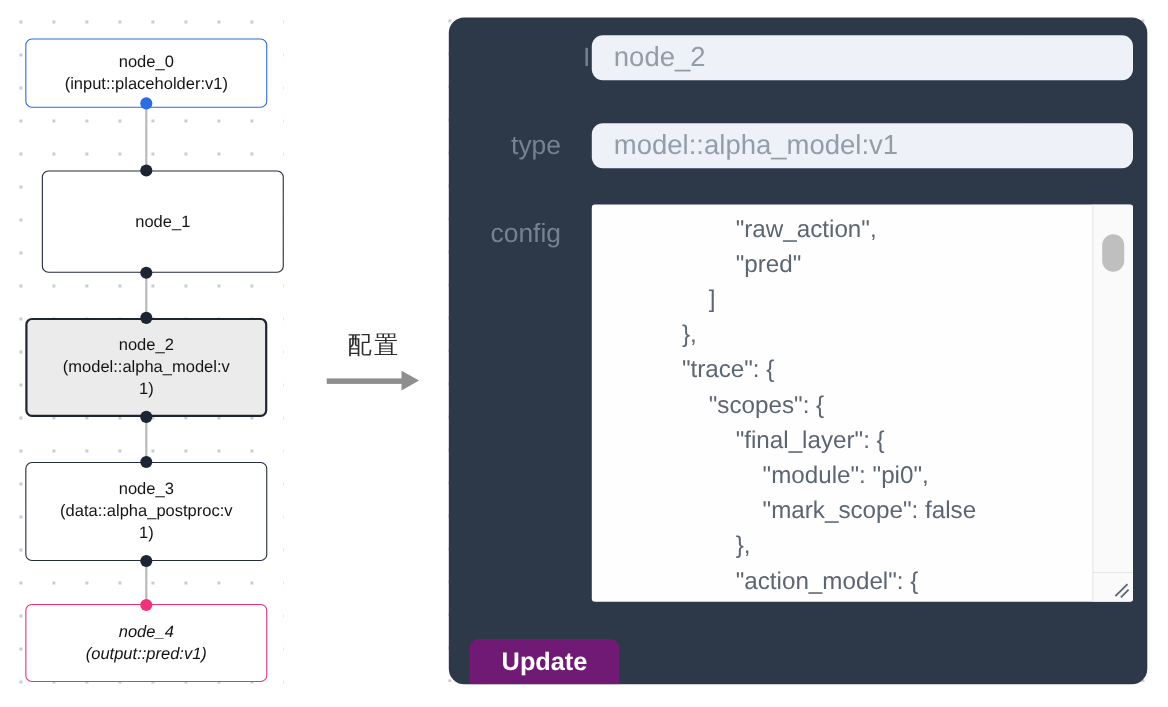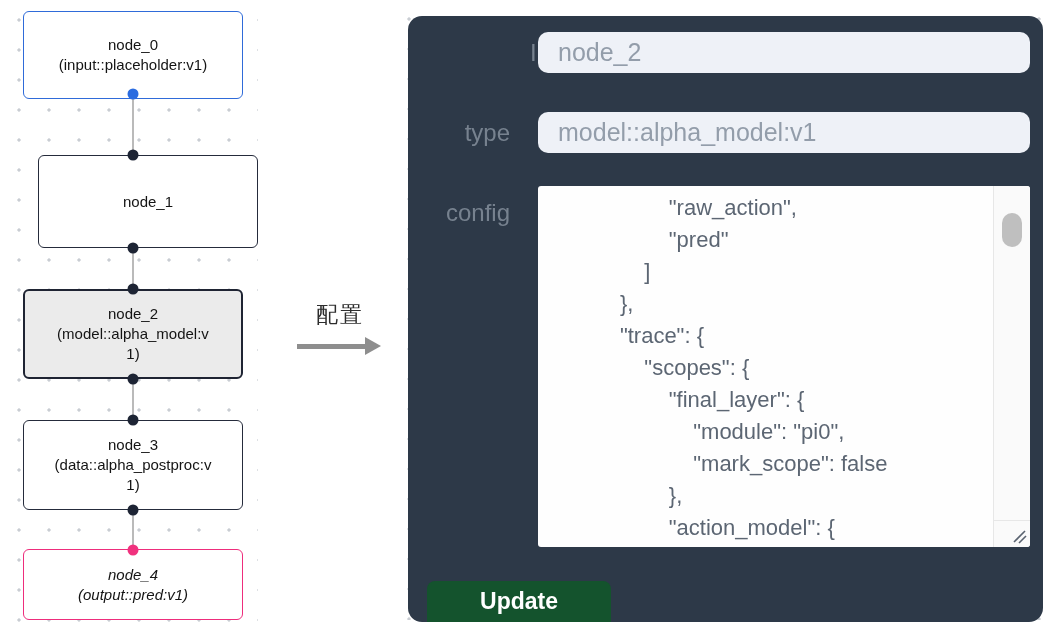--- a/index.html
+++ b/index.html
@@ -17,21 +17,21 @@
   .dots-right { left:392px; top:0; width:670px; height:620px; background-position:2px 4px; }
 
   
   .node {
     position:absolute; left:23px; width:220px;
     background:#ffffff; border:1.5px solid #252b3b; border-radius:6px;
     display:flex; flex-direction:column; justify-content:center; align-items:center;
     text-align:center; padding:4px 28px;
     font-size:15px; line-height:20px; color:#141414; word-break:break-all;
   }
-  .node-n0 { top:11px;  height:88px; border-color:#2f6bd9; }
+  .node-n0 { top:35px;  height:63px; border-color:#2f6bd9; }
   .node-n1 { top:155px; height:93px;margin-left:15px; }
   .node-n2 { top:289px; height:90px; background:#ebebeb; border:2px solid #1f2433; }
   .node-n3 { top:420px; height:90px; }
   .node-n4 { top:549px; height:71px; border-color:#ee2d7c;font-style:italic; }
 
   .edge { position:absolute; left:132px; width:2px; background:#bababa; }
   .edge-1 { top:94px;  height:62px; }
   .edge-2 { top:248px; height:42px; }
   .edge-3 { top:379px; height:42px; }
   .edge-4 { top:510px; height:40px; }
@@ -94,22 +94,22 @@
     position:absolute; top:27px; left:8px; width:20px; height:34px;
     border-radius:10px; background:#bfbfbf;
   }
   .corner {
     position:absolute; right:0; bottom:0; width:37px; height:27px;
     background:#fafafa; border-left:1px solid #e7e7e7; border-top:1px solid #e7e7e7;
   }
   .corner svg { position:absolute; right:3px; bottom:3px; }
 
   .update-btn {
-    position:absolute; left:19px; top:565px; width:184px; height:41px;
-    background:#14532d; color:#ffffff; border:none; border-radius:8px 8px 0 0;
+    position:absolute; left:19px; top:565px; width:136px; height:41px;
+    background:#701a75; color:#ffffff; border:none; border-radius:8px 8px 0 0;
     font-size:23px; font-weight:700; font-family:inherit; cursor:pointer;
   }
 </style>
 </head>
 <body>
 
 <div class="stage">
 
   <div class="dots dots-left">
 

